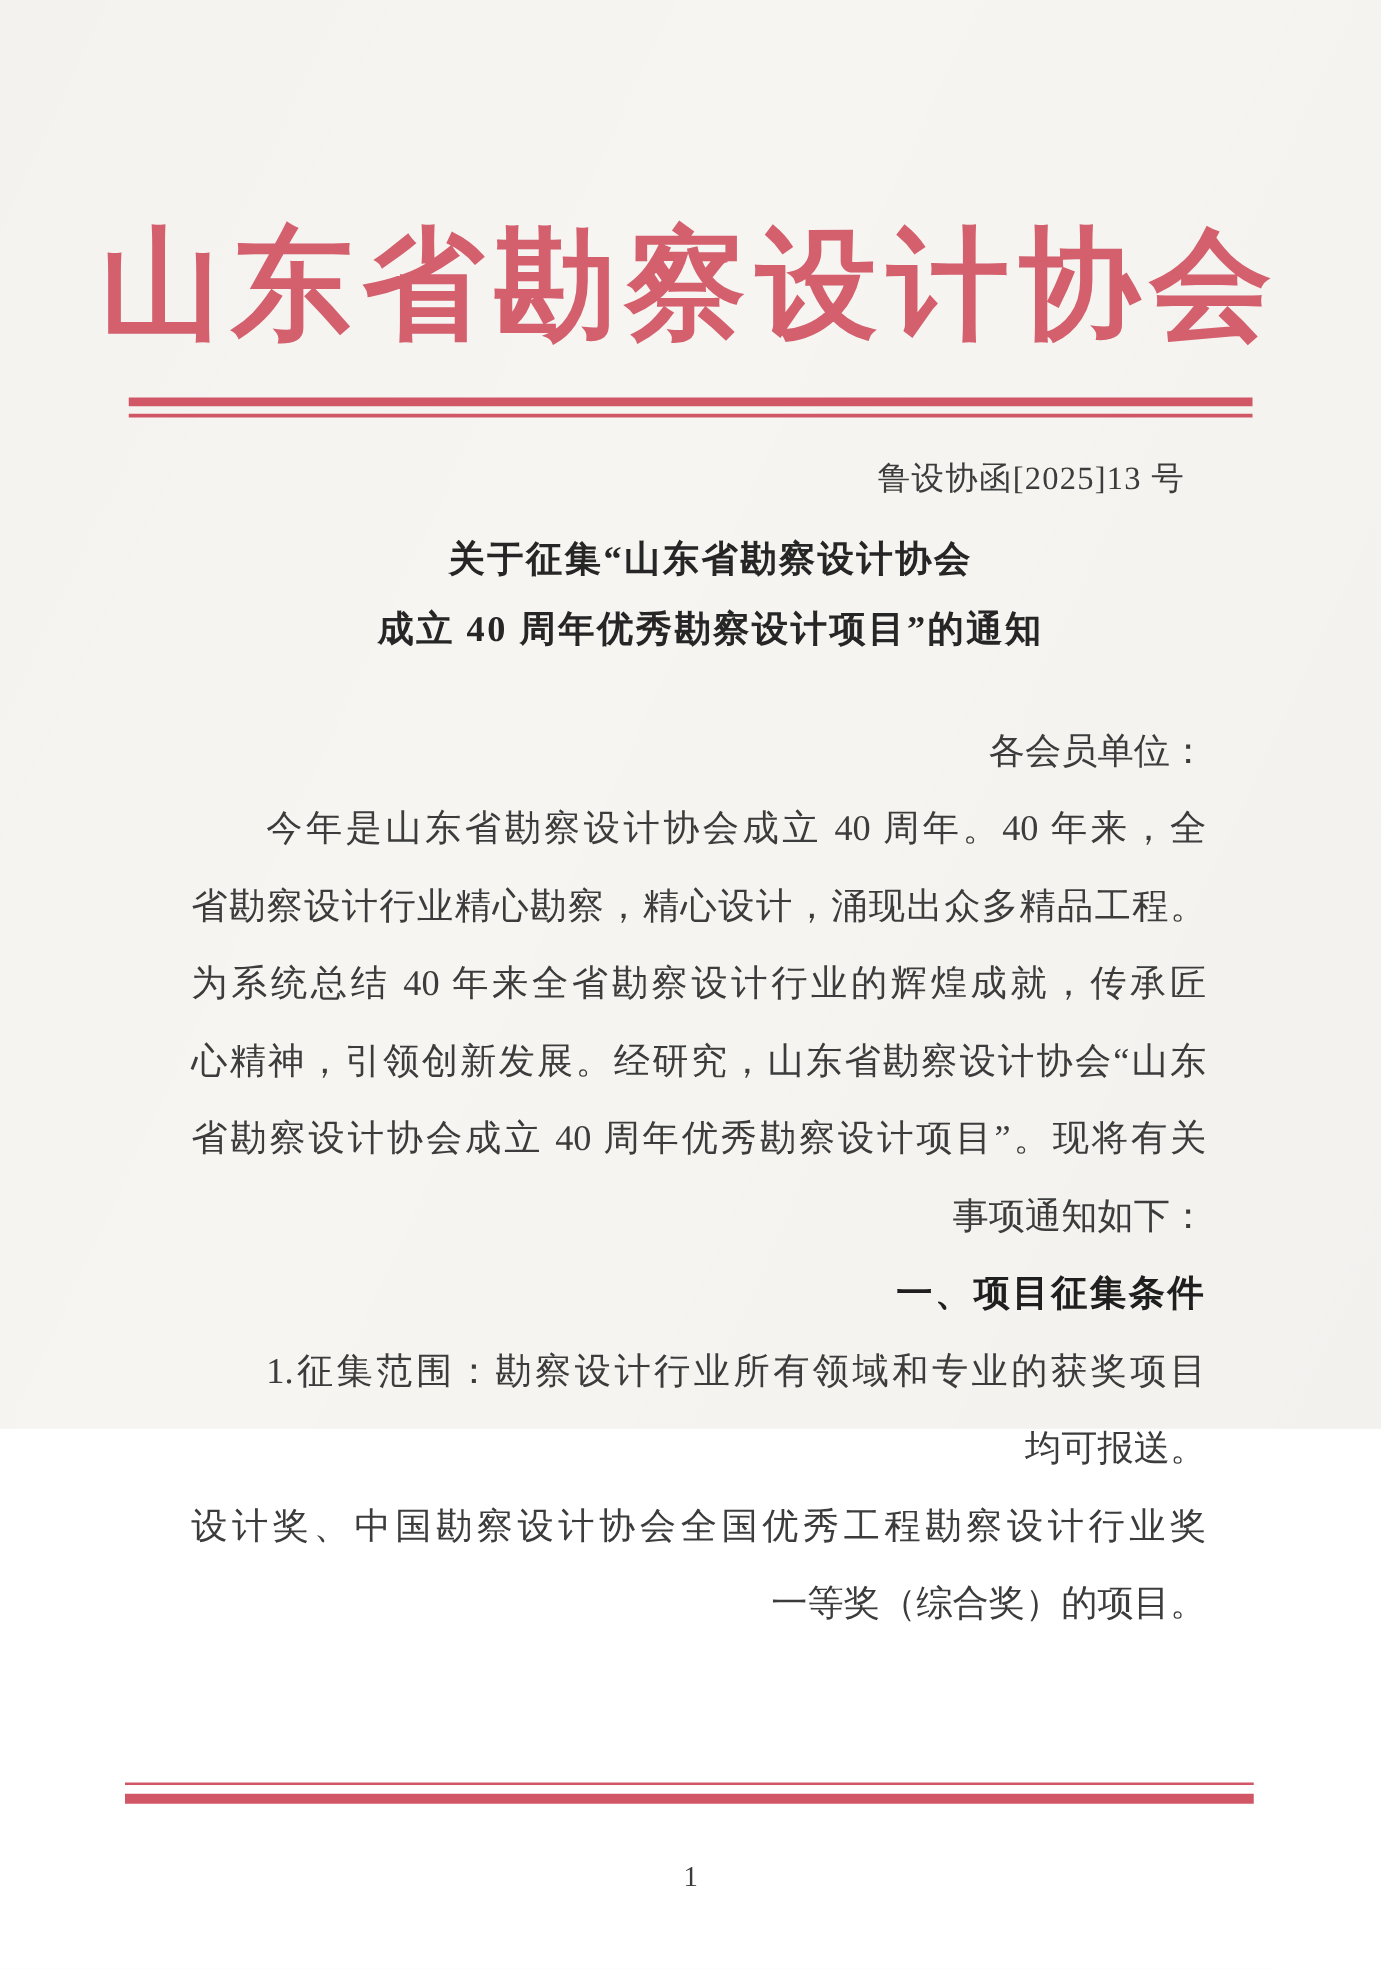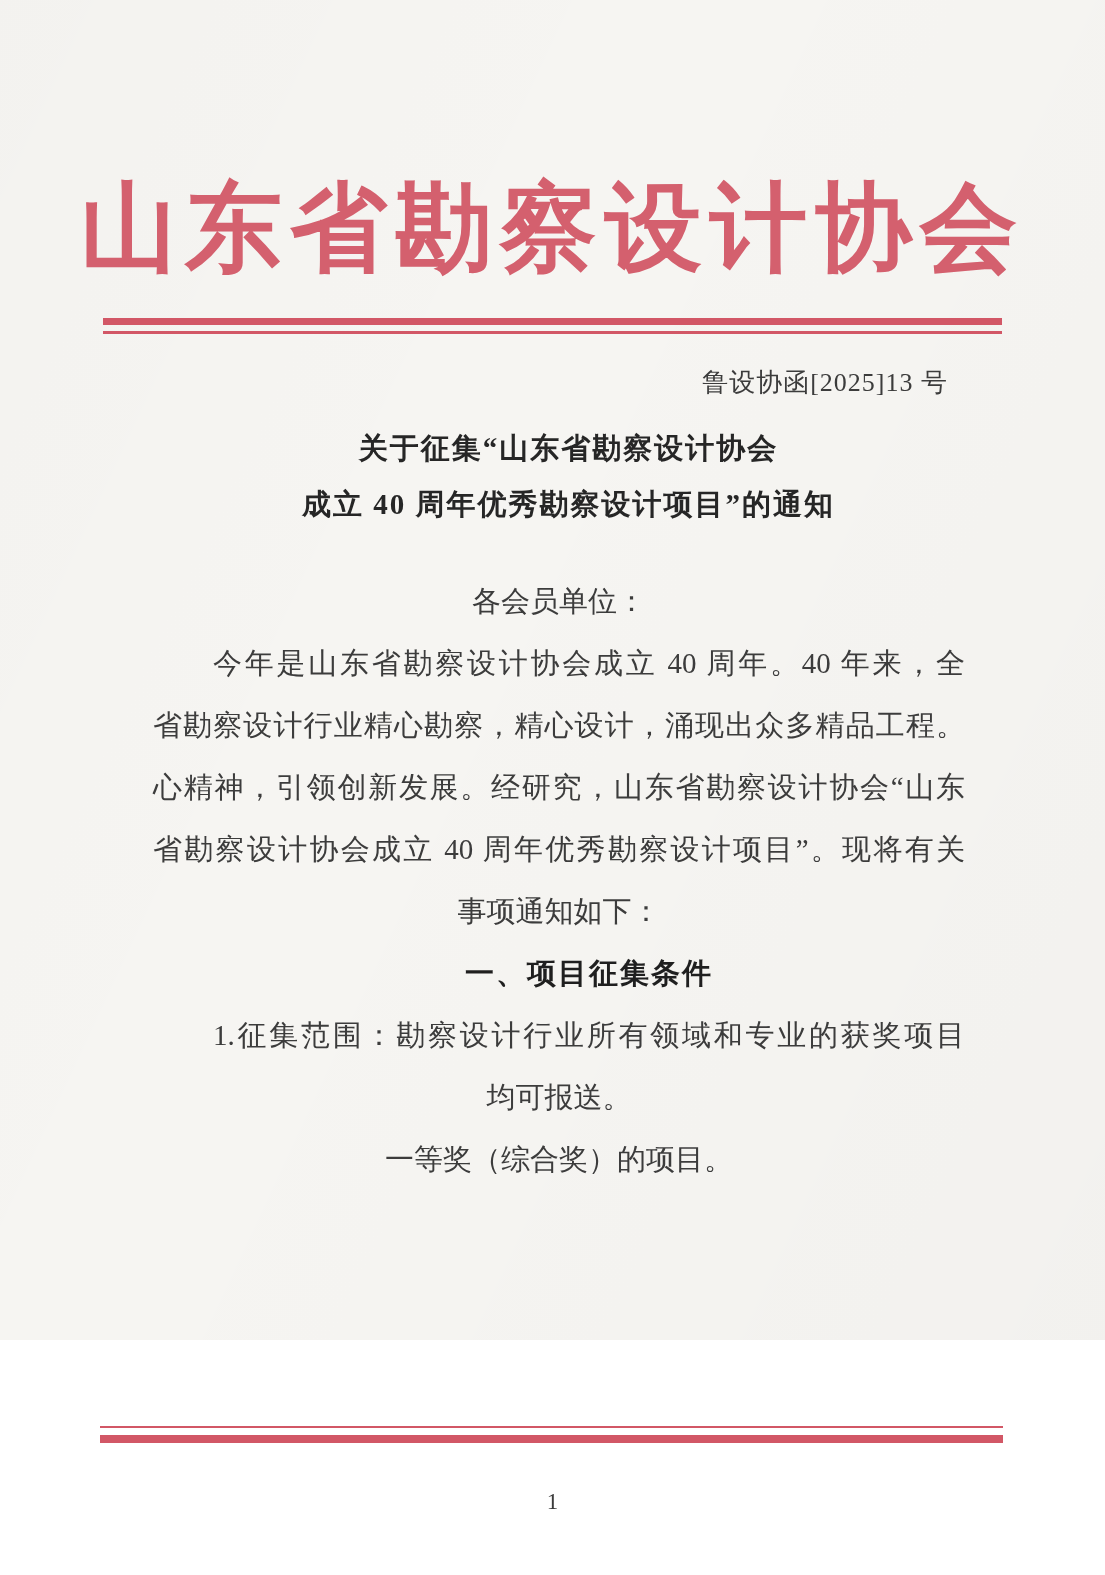--- a/index.html
+++ b/index.html
@@ -2,21 +2,21 @@
 <html style="--accent-red: #d4606e; --rule-red: #d25766; --text: #3c3c3c; --background: #f6f5f2;"><head>
 <meta charset="utf-8">
 <style>
   html,body{margin:0;padding:0;}
   body{
     width:1105px;height:1575px;
     font-family:"Liberation Serif","DejaVu Serif",serif;
     overflow:hidden;
   }
   .page{
-    position:absolute;left:0;top:0;width:1105px;height:1340px;
+    position:absolute;left:0;top:0;width:1105px;height:1143px;
     background:var(--background,#f6f5f2);
     background-image:linear-gradient(115deg, rgba(0,0,0,0.012) 0%, rgba(0,0,0,0) 40%, rgba(0,0,0,0.015) 100%);
   }
   .org-header{
     position:absolute;left:0;top:168px;width:1105px;
     text-align:center;
     font-size:97px;font-weight:700;line-height:1.25;
     letter-spacing:8px;
     color:var(--accent-red,#d4606e);
     white-space:nowrap;
@@ -36,21 +36,21 @@
     text-align:center;font-weight:700;
     font-size:29px;line-height:56px;
     color:#262626;
     letter-spacing:2px;
   }
   .body-text{
     position:absolute;left:153px;top:570px;width:812px;
     font-size:29px;line-height:62px;
     color:var(--text,#3c3c3c);
   }
-  .line{height:62px;text-align:center;}
+  .line{height:62px;text-align:right;}
   .j{text-align:justify;text-align-last:justify;}
   .ind{padding-left:60px;}
   .tight{letter-spacing:-2px;}
   .bold-heading{
     font-weight:700;
     font-family:"Liberation Sans","DejaVu Sans",sans-serif;
     color:#1f1f1f;
     letter-spacing:2px;
   }
   .page-number{
@@ -72,26 +72,28 @@
 
   <div class="notice-title">
     <div>关于征集“山东省勘察设计协会</div>
     <div>成立 40 周年优秀勘察设计项目”的通知</div>
   </div>
 
   <div class="body-text">
     <div class="line">各会员单位：</div>
     <div class="line j ind">今年是山东省勘察设计协会成立 40 周年。40 年来，全</div>
     <div class="line j">省勘察设计行业精心勘察，精心设计，涌现出众多精品工程。</div>
+    <div class="line j">为系统总结 40 年来全省勘察设计行业的辉煌成就，传承匠</div>
     <div class="line j">心精神，引领创新发展。经研究，山东省勘察设计协会“山东</div>
     <div class="line j">省勘察设计协会成立 40 周年优秀勘察设计项目”。现将有关</div>
     <div class="line">事项通知如下：</div>
     <div class="line ind bold-heading">一、项目征集条件</div>
     <div class="line j ind">1.征集范围：勘察设计行业所有领域和专业的获奖项目</div>
     <div class="line">均可报送。</div>
+    <div class="line j">设计奖、中国勘察设计协会全国优秀工程勘察设计行业奖</div>
     <div class="line">一等奖（综合奖）的项目。</div>
   </div>
 
   <div class="rule rule-bottom-thin"></div>
   <div class="rule rule-bottom-thick"></div>
 
   <div class="page-number">1</div>
 
 </div>
 

